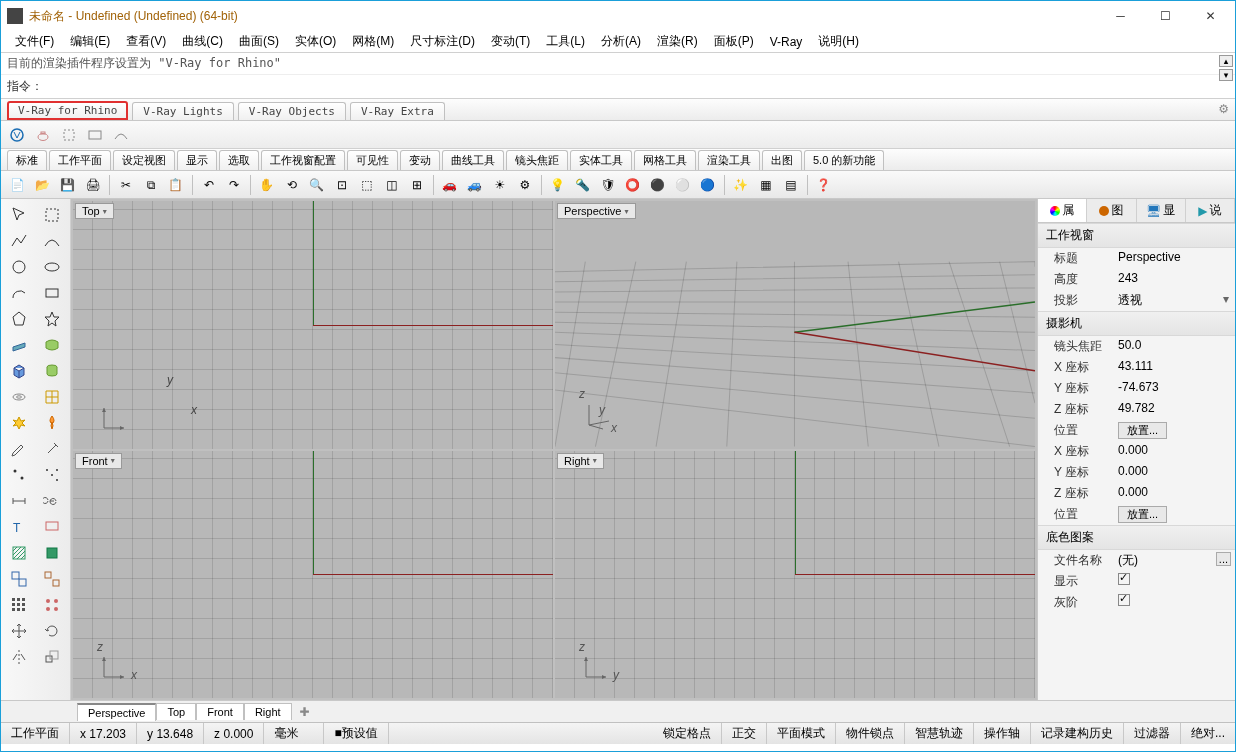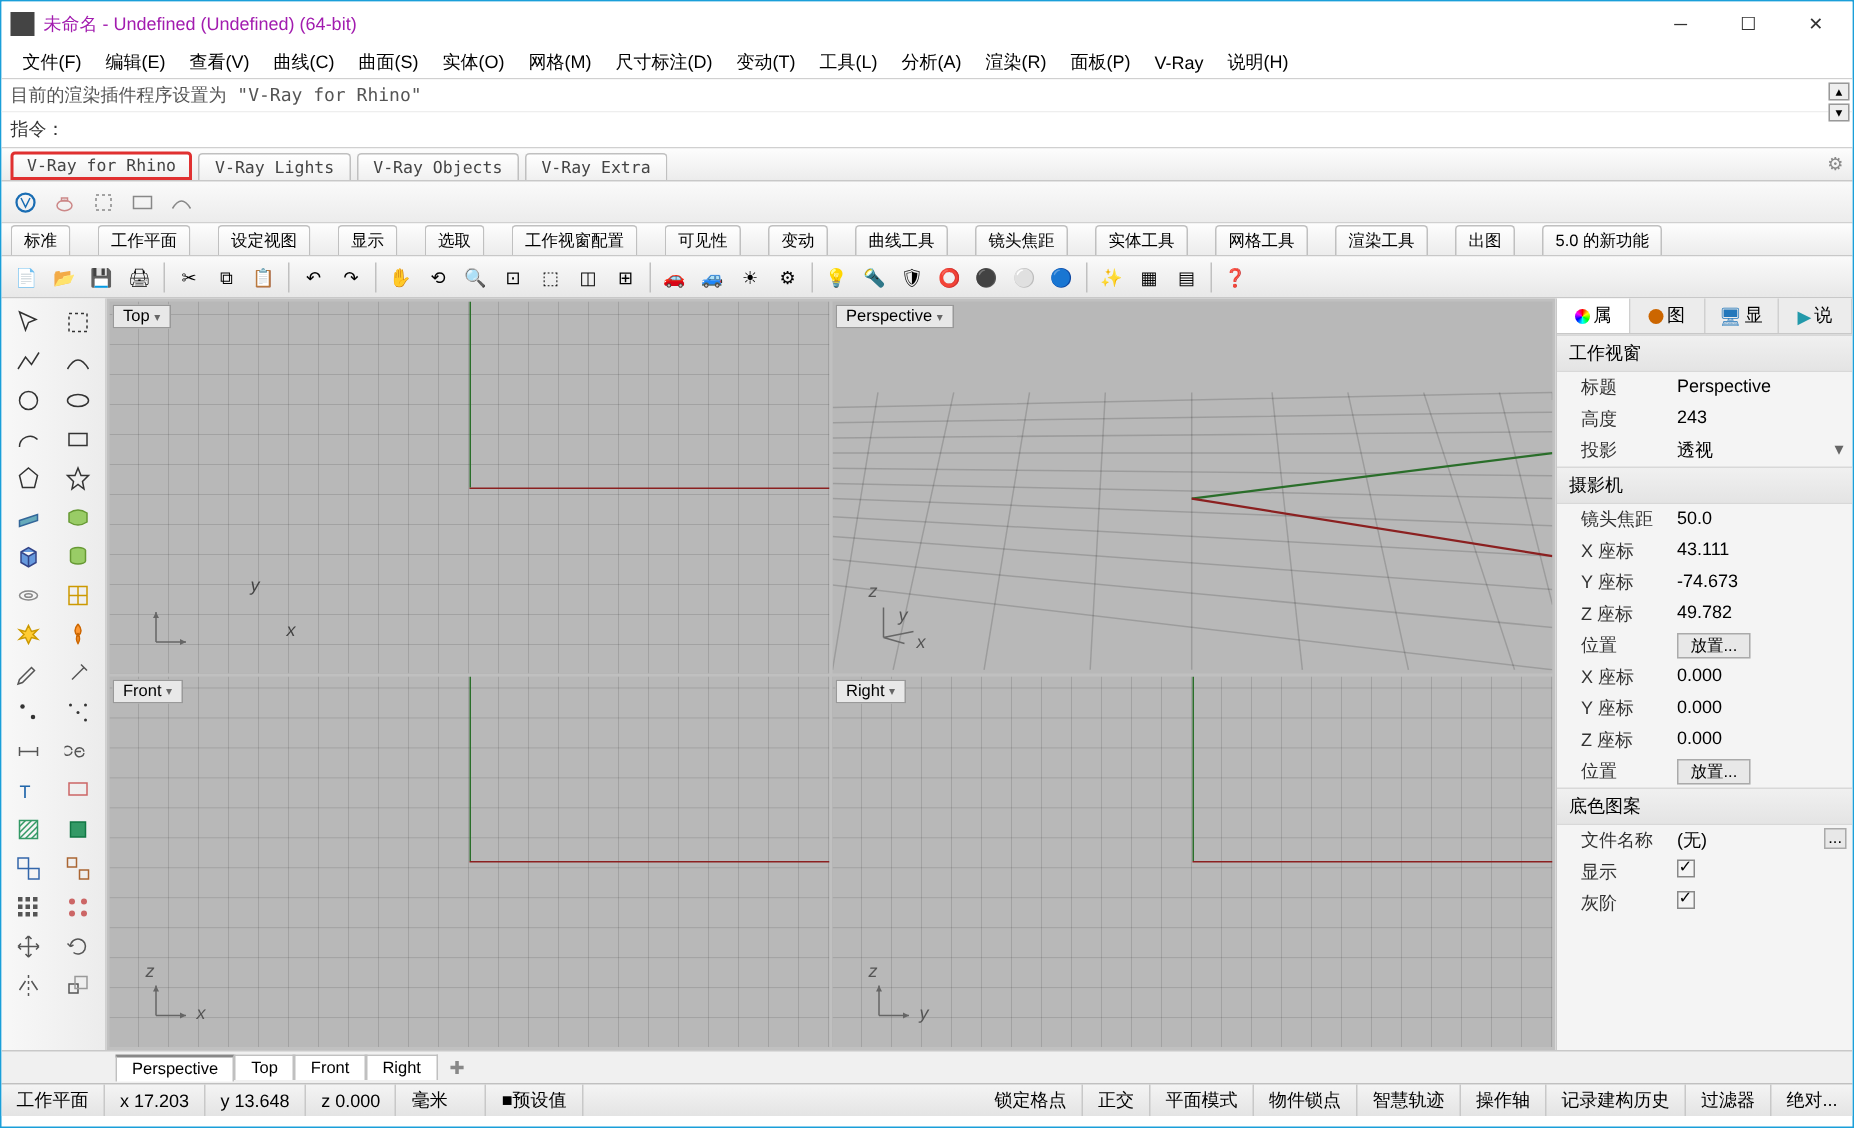--- a/index.html
+++ b/index.html
@@ -1,52 +1,52 @@
 <!DOCTYPE html>
 <html><head>
 <meta charset="utf-8">
 <style>
 * { margin:0; padding:0; box-sizing:border-box; font-family:"Microsoft YaHei","Segoe UI",sans-serif; font-size:12px; }
 body { width:1236px; height:752px; overflow:hidden; background:#fff; border:1px solid #1a9fd9; }
 .titlebar { height:30px; background:#fff; display:flex; align-items:center; padding:0 2px 0 6px; }
 .titlebar .ico { width:16px; height:16px; background:#444; margin-right:6px; }
-.titlebar .ttl { flex:1; color:#a21caf; }
+.titlebar .ttl { flex:1; color:#a16207; }
 .titlebar .wbtn { width:45px; height:28px; display:flex; align-items:center; justify-content:center; color:#333; }
 .menubar { height:22px; background:#fff; display:flex; align-items:center; padding:0 8px; border-bottom:1px solid #d0d0d0; gap:4px;}
 .menubar span { padding:2px 6px; cursor:default; white-space:nowrap;}
 .cmdarea { background:#f7f7f7; border-bottom:1px solid #d0d0d0; position:relative;}
 .cmdline { padding:2px 6px; color:#555; background:#fff; border-bottom:1px solid #eee; font-family:"SimSun",monospace;}
 .cmdline2 { padding:3px 6px; color:#333; background:#fff; font-family:"SimSun",monospace;}
 .cmdscroll { position:absolute; right:2px; top:2px; width:14px; display:flex; flex-direction:column; gap:2px;}
 .cmdscroll div{height:12px;border:1px solid #999;background:#eee;font-size:9px;text-align:center;line-height:10px;}
 .tabrow { height:22px; background:linear-gradient(#fdfdfd,#ececec); border-bottom:1px solid #c8c8c8; display:flex; align-items:flex-end; padding:0 6px; gap:4px; position:relative;}
 .tab { padding:2px 10px; background:linear-gradient(#fff,#f0f0f0); border:1px solid #c0c0c0; border-bottom:none; border-radius:3px 3px 0 0; font-family:"Consolas",monospace; font-size:11px; color:#444;}
 .tab.hl { border:2px solid #e03030; padding:1px 9px;}
 .gear { position:absolute; right:6px; top:3px; color:#888;}
 .iconrow { height:28px; background:linear-gradient(#fafafa,#ececec); border-bottom:1px solid #d0d0d0; display:flex; align-items:center; padding:0 6px; gap:6px;}
 .ic { width:20px; height:20px; border:1px solid transparent; border-radius:2px; display:flex; align-items:center; justify-content:center; font-size:13px; color:#555;}
 .ic svg{width:16px;height:16px;}
-.tabrow2 { height:22px; background:linear-gradient(#fdfdfd,#ececec); border-bottom:1px solid #c8c8c8; display:flex; align-items:flex-end; padding:0 6px; gap:18px;}
+.tabrow2 { height:22px; background:linear-gradient(#fdfdfd,#ececec); border-bottom:1px solid #c8c8c8; display:flex; align-items:flex-end; padding:0 6px; gap:2px;}
 .tab2 { padding:2px 8px; background:linear-gradient(#fff,#f0f0f0); border:1px solid #c0c0c0; border-bottom:none; border-radius:3px 3px 0 0; font-size:11px; white-space:nowrap;}
 .maintool { height:28px; background:linear-gradient(#fafafa,#e8e8e8); border-bottom:1px solid #c8c8c8; display:flex; align-items:center; padding:0 6px; gap:3px;}
 .tb { width:22px; height:22px; display:flex; align-items:center; justify-content:center; border-radius:2px;}
 .sep{width:1px;height:20px;background:#c0c0c0;margin:0 2px;}
 .workarea { display:flex; height:501px; }
 .lefttools { width:70px; background:linear-gradient(90deg,#f8f8f8,#ececec); border-right:1px solid #d0d0d0; display:grid; grid-template-columns:repeat(2,1fr); grid-auto-rows:24px; padding:4px 3px; gap:2px;}
 .lt { display:flex; align-items:center; justify-content:center;}
 .lt svg{width:18px;height:18px;}
 .viewgrid { flex:1; display:grid; grid-template-columns:1fr 1fr; grid-template-rows:1fr 1fr; gap:2px; background:#c0c0c0; padding:2px;}
 .vp { background:#b8b8b8; position:relative; overflow:hidden;}
 .vp .lbl { position:absolute; top:2px; left:2px; background:#e8e8e8; border:1px solid #999; padding:1px 6px; font-size:11px; display:flex; align-items:center; gap:3px;}
 .vp .lbl::after{content:"▾"; font-size:8px; color:#666;}
 .grid-bg { position:absolute; inset:0; background-image:repeating-linear-gradient(0deg,transparent,transparent 19px,rgba(0,0,0,0.12) 19px,rgba(0,0,0,0.12) 20px),repeating-linear-gradient(90deg,transparent,transparent 19px,rgba(0,0,0,0.12) 19px,rgba(0,0,0,0.12) 20px);}
 .axis{position:absolute;}
 .axx{height:1px;background:#8b2020;}
 .axy{width:1px;background:#2a6e2a;}
-.axlbl{position:absolute;left:28px;bottom:26px;font-family:serif;font-style:italic;color:#444;}
+.axlbl{position:absolute;left:28px;bottom:36px;font-family:serif;font-style:italic;color:#444;}
 .rpanel { width:198px; background:#f4f4f4; border-left:1px solid #c8c8c8; display:flex; flex-direction:column;}
 .rtabs { height:24px; display:flex; background:#ececec; border-bottom:1px solid #c8c8c8;}
 .rtab { flex:1; display:flex; align-items:center; justify-content:center; gap:2px; border-right:1px solid #d0d0d0; font-size:11px;}
 .rtab.act{background:#fff;}
 .rtab .dot{width:10px;height:10px;border-radius:50%;}
 .props { flex:1; overflow:auto; font-size:12px;}
 .phead{background:linear-gradient(#f0f0f0,#e4e4e4);padding:3px 8px;border-top:1px solid #d8d8d8;border-bottom:1px solid #d8d8d8;}
 .prow{display:flex;padding:2px 0;}
 .prow .k{width:80px;padding-left:16px;color:#333;}
 .prow .v{flex:1;}

